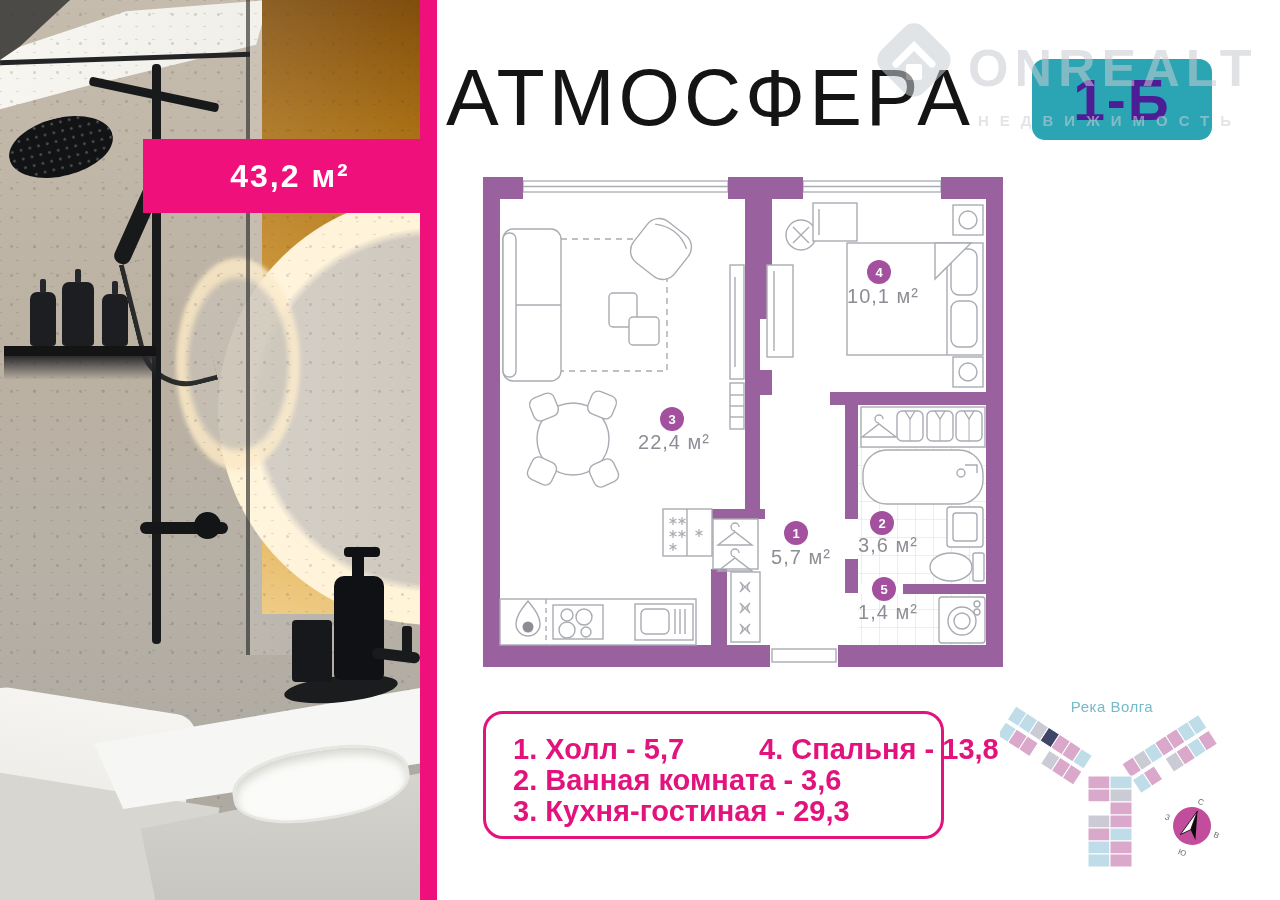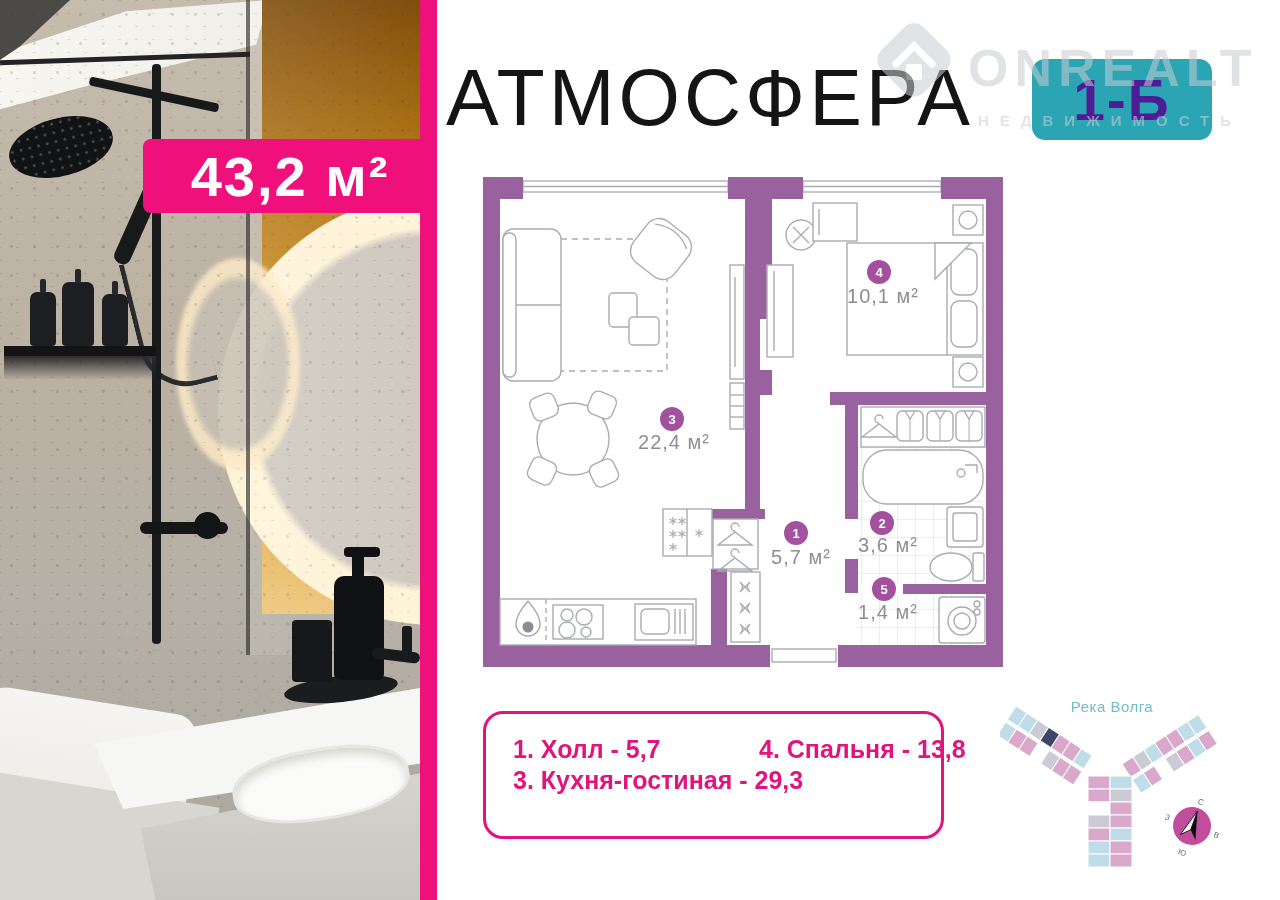--- a/index.html
+++ b/index.html
@@ -58,42 +58,42 @@
   .tray{left:284px;top:676px;width:114px;height:26px;border-radius:50%;background:#1a1c1e;transform:rotate(-6deg);}
   .disp-cup{left:292px;top:620px;width:40px;height:62px;background:#17181c;border-radius:4px;}
   .disp-bottle{left:334px;top:576px;width:50px;height:104px;background:#101114;border-radius:10px 10px 6px 6px;}
   .disp-neck{left:352px;top:556px;width:12px;height:24px;background:#101114;}
   .disp-spout{left:344px;top:547px;width:36px;height:10px;background:#101114;border-radius:4px;}
   .faucet{left:372px;top:650px;width:48px;height:11px;background:#191a1c;border-radius:6px;transform:rotate(7deg);}
   .faucet2{left:402px;top:626px;width:10px;height:34px;background:#191a1c;border-radius:3px;}
 
   
   .pink-strip{left:420px;top:0;width:17px;height:900px;background:#F0107C;}
-  .area-badge{left:143px;top:139px;width:294px;height:74px;background:#F0107C;border-radius:8px;
+  .area-badge{left:143px;top:139px;width:294px;height:74px;background:#F0107C;border-radius:0;
       display:flex;align-items:center;justify-content:center;z-index:4;
-      color:#fff;font-size:56px;font-weight:bold;letter-spacing:2px;}
+      color:#fff;font-size:32px;font-weight:bold;letter-spacing:2px;}
 
   
   .brand-title{left:446px;top:52px;width:588px;text-align:left;color:#141414;
       font-size:79px;font-weight:300;letter-spacing:4px;white-space:nowrap;}
   .plan-badge{left:1032px;top:59px;width:180px;height:81px;background:#2BA4B4;border-radius:13px;
       display:flex;align-items:center;justify-content:center;z-index:2;
       color:#4c1d95;font-size:57px;font-weight:bold;letter-spacing:2px;}
   .watermark{left:866px;top:12px;width:414px;height:104px;z-index:5;pointer-events:none;opacity:.55;}
   .wm-name{position:absolute;left:102px;top:26px;font-size:52px;font-weight:bold;letter-spacing:6px;color:#c7ccd2;}
   .wm-sub{position:absolute;left:112px;top:80px;font-size:15px;font-weight:bold;letter-spacing:11px;color:#ccd1d7;margin-top:20px;}
   .wm-house{position:absolute;left:0;top:0;}
 
   .plan-svg{left:483px;top:177px;}
   .plan-label{font-family:"Liberation Sans",sans-serif;fill:#8D8D95;font-size:20px;letter-spacing:1px;}
   .plan-num{font-family:"Liberation Sans",sans-serif;fill:#ffffff;font-size:13px;font-weight:bold;}
 
   .legend{left:483px;top:711px;width:461px;height:128px;border:3px solid #E3137D;border-radius:20px;
       box-sizing:border-box;}
-  .legend-col{position:absolute;top:20px;line-height:31px;font-size:25px;font-weight:bold;color:#E3137D;white-space:nowrap;}
+  .legend-col{position:absolute;top:20px;line-height:31px;font-size:29px;font-weight:bold;color:#E3137D;white-space:nowrap;}
   .lc1{left:27px;} .lc2{left:273px;}
 
   .site-svg{left:1000px;top:688px;}
   .river{font-family:"Liberation Sans",sans-serif;fill:#76B9C9;font-size:15px;letter-spacing:.5px;}
   .cdir{font-family:"Liberation Sans",sans-serif;fill:#6e6e78;font-size:8px;}
 </style>
 </head>
 <body>
 
 <div class="page">
@@ -364,20 +364,21 @@
 
       <circle cx="401" cy="412" r="12" fill="#A3519E"></circle>
       <text class="plan-num" x="401" y="416.5" text-anchor="middle">5</text>
       <text class="plan-label" x="405" y="442" text-anchor="middle">1,4 м²</text>
     </g>
   </svg>
 
   <div class="abs legend">
     <div class="legend-col lc1">
       <div>1. Холл - 5,7</div>
+      <div>2. Ванная комната - 3,6</div>
       <div>3. Кухня-гостиная - 29,3</div>
     </div>
     <div class="legend-col lc2">
       <div>4. Спальня - 13,8</div>
     </div>
   </div>
 
   <svg class="abs site-svg" width="280" height="207" viewBox="0 0 280 207">
     <text class="river" x="112" y="24" text-anchor="middle">Река Волга</text>
 

